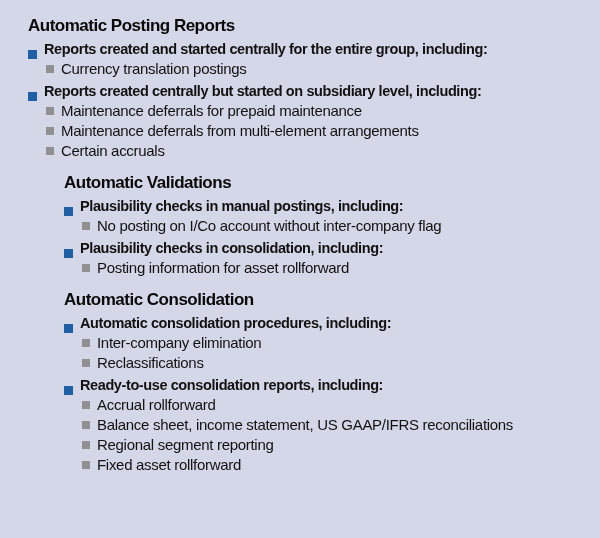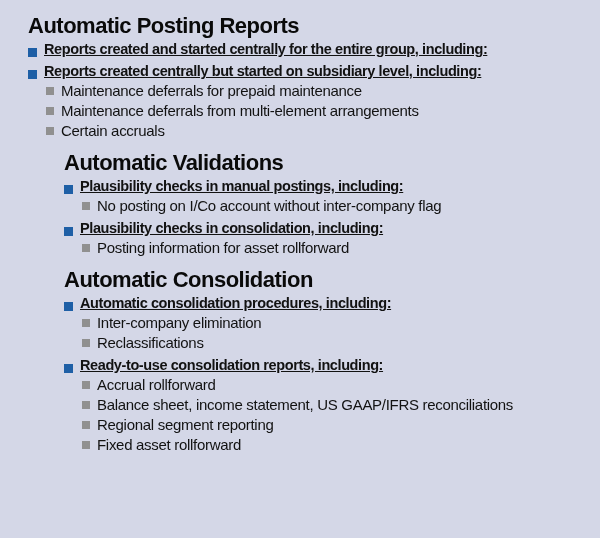--- a/index.html
+++ b/index.html
@@ -13,33 +13,32 @@
     height: 538px;
     box-sizing: border-box;
     background: #d4d7e7;
     padding: 15px 26px 10px 28px;
     overflow: hidden;
     color: #121212;
   }
   .sec { margin: 0; }
   .sec + .sec { margin-top: 11px; margin-left: 36px; }
   .sec-title {
-    font-size: 22px;
+    font-size: 17px;
     line-height: 21px;
     font-weight: bold;
     letter-spacing: -0.5px;
     color: #0a0a0a;
     margin: 0 0 3px 0;
   }
   .l1 {
     display: flex;
-    align-items: center;
+    align-items: flex-end;
     margin-top: 2px;
     line-height: 20px;
-    text-decoration: underline;
   }
   .l1-text {
     font-weight: bold;
     font-size: 14.5px;
     letter-spacing: -0.4px;
     flex: 1;
   }
   .b1 {
     flex: none;
     width: 9px;
@@ -70,20 +69,24 @@
 <body>
 
 <div class="panel">
 
   <div class="sec">
     <div class="sec-title">Automatic Posting Reports</div>
 
     <div class="l1">
       <span class="b1"></span>
       <span class="l1-text">Reports created and started centrally for the entire group, including:</span>
+    </div>
+    <div class="l2">
+      <span class="b2"></span>
+      <span class="l2-text">Currency translation postings</span>
     </div>
 
     <div class="l1">
       <span class="b1"></span>
       <span class="l1-text">Reports created centrally but started on subsidiary level, including:</span>
     </div>
     <div class="l2">
       <span class="b2"></span>
       <span class="l2-text">Maintenance deferrals for prepaid maintenance</span>
     </div>

